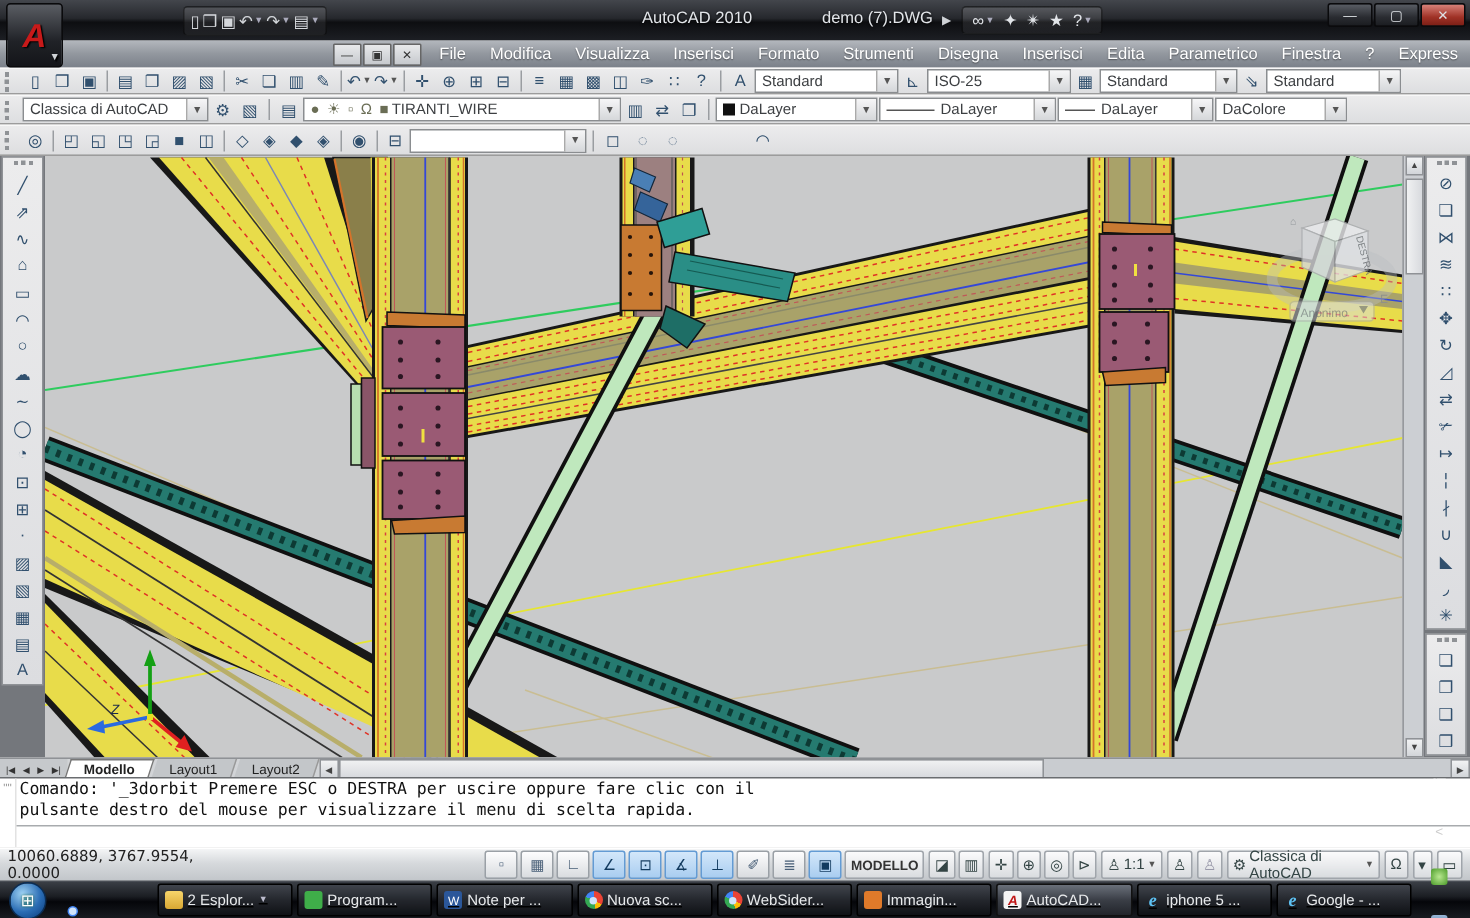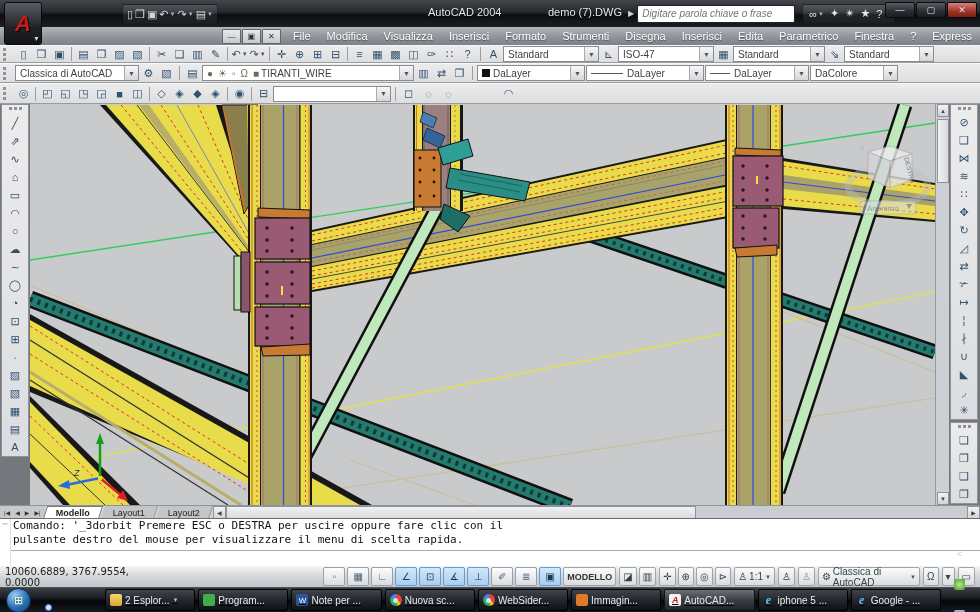--- a/index.html
+++ b/index.html
@@ -181,25 +181,24 @@
         </span>
         <span class="qi">
           <span>↷</span>
           <span class="dd">▼</span>
         </span>
         <span class="qi">
           <span>▤</span>
           <span class="dd">▼</span>
         </span>
       </div>
-    <span class="win-title t-app">AutoCAD 2004</span>
+    <span class="win-title t-app">AutoCAD 2010</span>
     <span class="win-title t-doc">demo (7).DWG</span>
     <div class="searchwrap">
       <span class="search-arrow">▶</span>
-      <input class="searchbox" placeholder="Digitare parola chiave o frase" style="">
       <div class="idrop">
 
       <span class="ic">
             <span>∞</span>
             <span class="dd">▼</span>
           </span>
           <span class="ic">
             <span>✦</span>
           </span>
           <span class="ic">
@@ -342,21 +341,21 @@
         </span>
       </span>
     <span class="sepv"></span>
     <span class="ti">A</span>
     <span class="combo" style="width:96px">
         <span class="lbl">Standard</span>
         <span class="dda">▼</span>
       </span>
     <span class="ti">⊾</span>
     <span class="combo" style="width:96px">
-        <span class="lbl">ISO-47</span>
+        <span class="lbl">ISO-25</span>
         <span class="dda">▼</span>
       </span>
     <span class="ti">▦</span>
     <span class="combo" style="width:92px">
         <span class="lbl">Standard</span>
         <span class="dda">▼</span>
       </span>
     <span class="ti">⇘</span>
     <span class="combo" style="width:90px">
         <span class="lbl">Standard</span>

